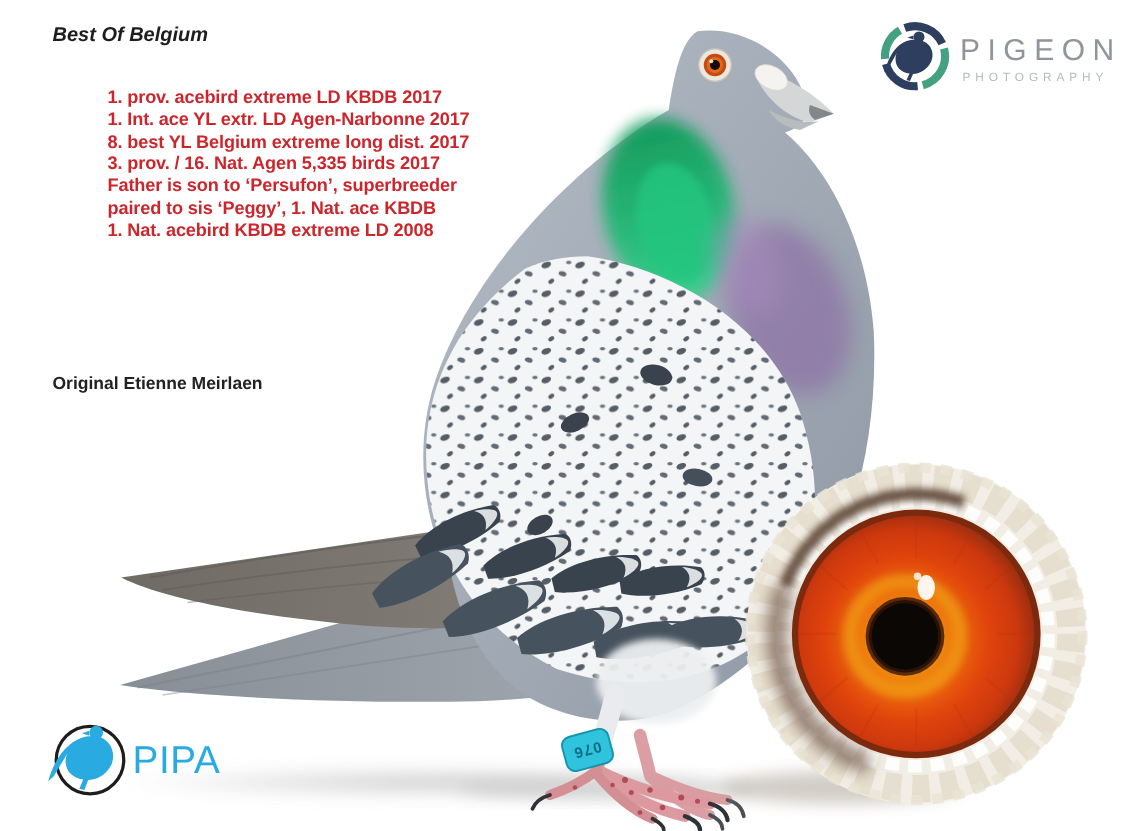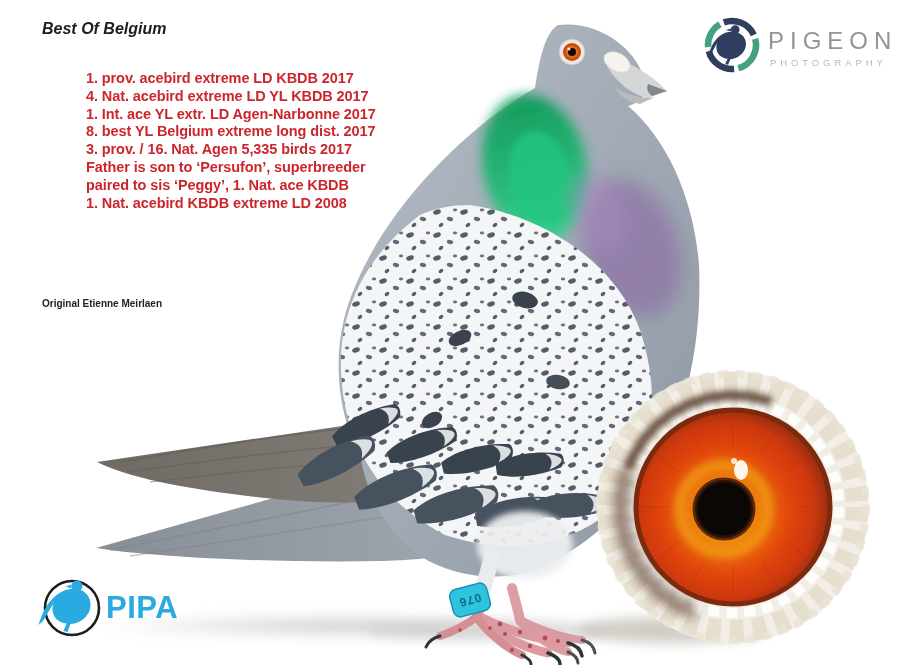--- a/index.html
+++ b/index.html
@@ -4,30 +4,30 @@
 <style>
   html,body{margin:0;padding:0;}
   body{font-family:"Liberation Sans",sans-serif;background:#e9e9e9;}
   .canvas{position:relative;width:900px;height:665px;background:#ffffff;overflow:hidden;}
   
   .id-block{position:absolute;left:42px;top:18px;}
   .ring-number{font-size:17px;color:#3a3a3a;letter-spacing:.2px;}
   .bird-name{font-size:16px;font-weight:bold;font-style:italic;color:#1d1d1d;margin-top:2px;}
   .achievements{position:absolute;left:42px;top:70px;width:330px;margin-left:44px;}
   .achievements div{font-size:14.5px;font-weight:bold;color:#cc262c;line-height:17.8px;letter-spacing:-.1px;}
-  .origin-line{position:absolute;left:42px;top:298px;font-size:10px;font-weight:bold;color:#222222;}
+  .origin-line{position:absolute;left:42px;top:298px;font-size:14px;font-weight:bold;color:#222222;}
   
   .pp-logo{position:absolute;left:704px;top:17px;width:190px;height:62px;}
   .pp-icon{position:absolute;left:0;top:0;}
   .pp-title{position:absolute;left:64px;top:10px;font-size:24px;font-weight:400;color:#8f959a;letter-spacing:6px;}
   .pp-sub{position:absolute;left:66px;top:40px;font-size:9.5px;font-weight:400;color:#b4b9bd;letter-spacing:3.9px;}
   
   .pipa-logo{position:absolute;left:34px;top:576px;width:190px;height:80px;}
   .pipa-icon{position:absolute;left:0;top:0;}
-  .pipa-label{position:absolute;left:72px;top:14px;font-size:31px;font-weight:bold;color:#29abe2;letter-spacing:.5px;}
+  .pipa-label{position:absolute;left:72px;top:14px;font-size:31px;font-weight:normal;color:#29abe2;letter-spacing:.5px;}
   
   .art{position:absolute;left:0;top:0;}
 </style>
 </head>
 <body>
 
 <div class="canvas">
 
   <svg class="art" width="900" height="665" viewBox="0 0 900 665">
     <defs>
@@ -225,21 +225,20 @@
       <circle cx="734" cy="461" r="3" fill="#ffffff" opacity=".8"></circle>
     </g>
   </svg>
 
   <div class="id-block">
     <div class="bird-name">Best Of Belgium</div>
   </div>
 
   <div class="achievements">
     <div>1. prov. acebird extreme LD KBDB 2017</div>
-    <div>4. Nat. acebird extreme LD YL KBDB 2017</div>
     <div>1. Int. ace YL extr. LD Agen-Narbonne 2017</div>
     <div>8. best YL Belgium extreme long dist. 2017</div>
     <div>3. prov. / 16. Nat. Agen 5,335 birds 2017</div>
     <div>Father is son to ‘Persufon’, superbreeder</div>
     <div>paired to sis ‘Peggy’, 1. Nat. ace KBDB</div>
     <div>1. Nat. acebird KBDB extreme LD 2008</div>
   </div>
 
   <div class="origin-line">Original Etienne Meirlaen</div>
 

